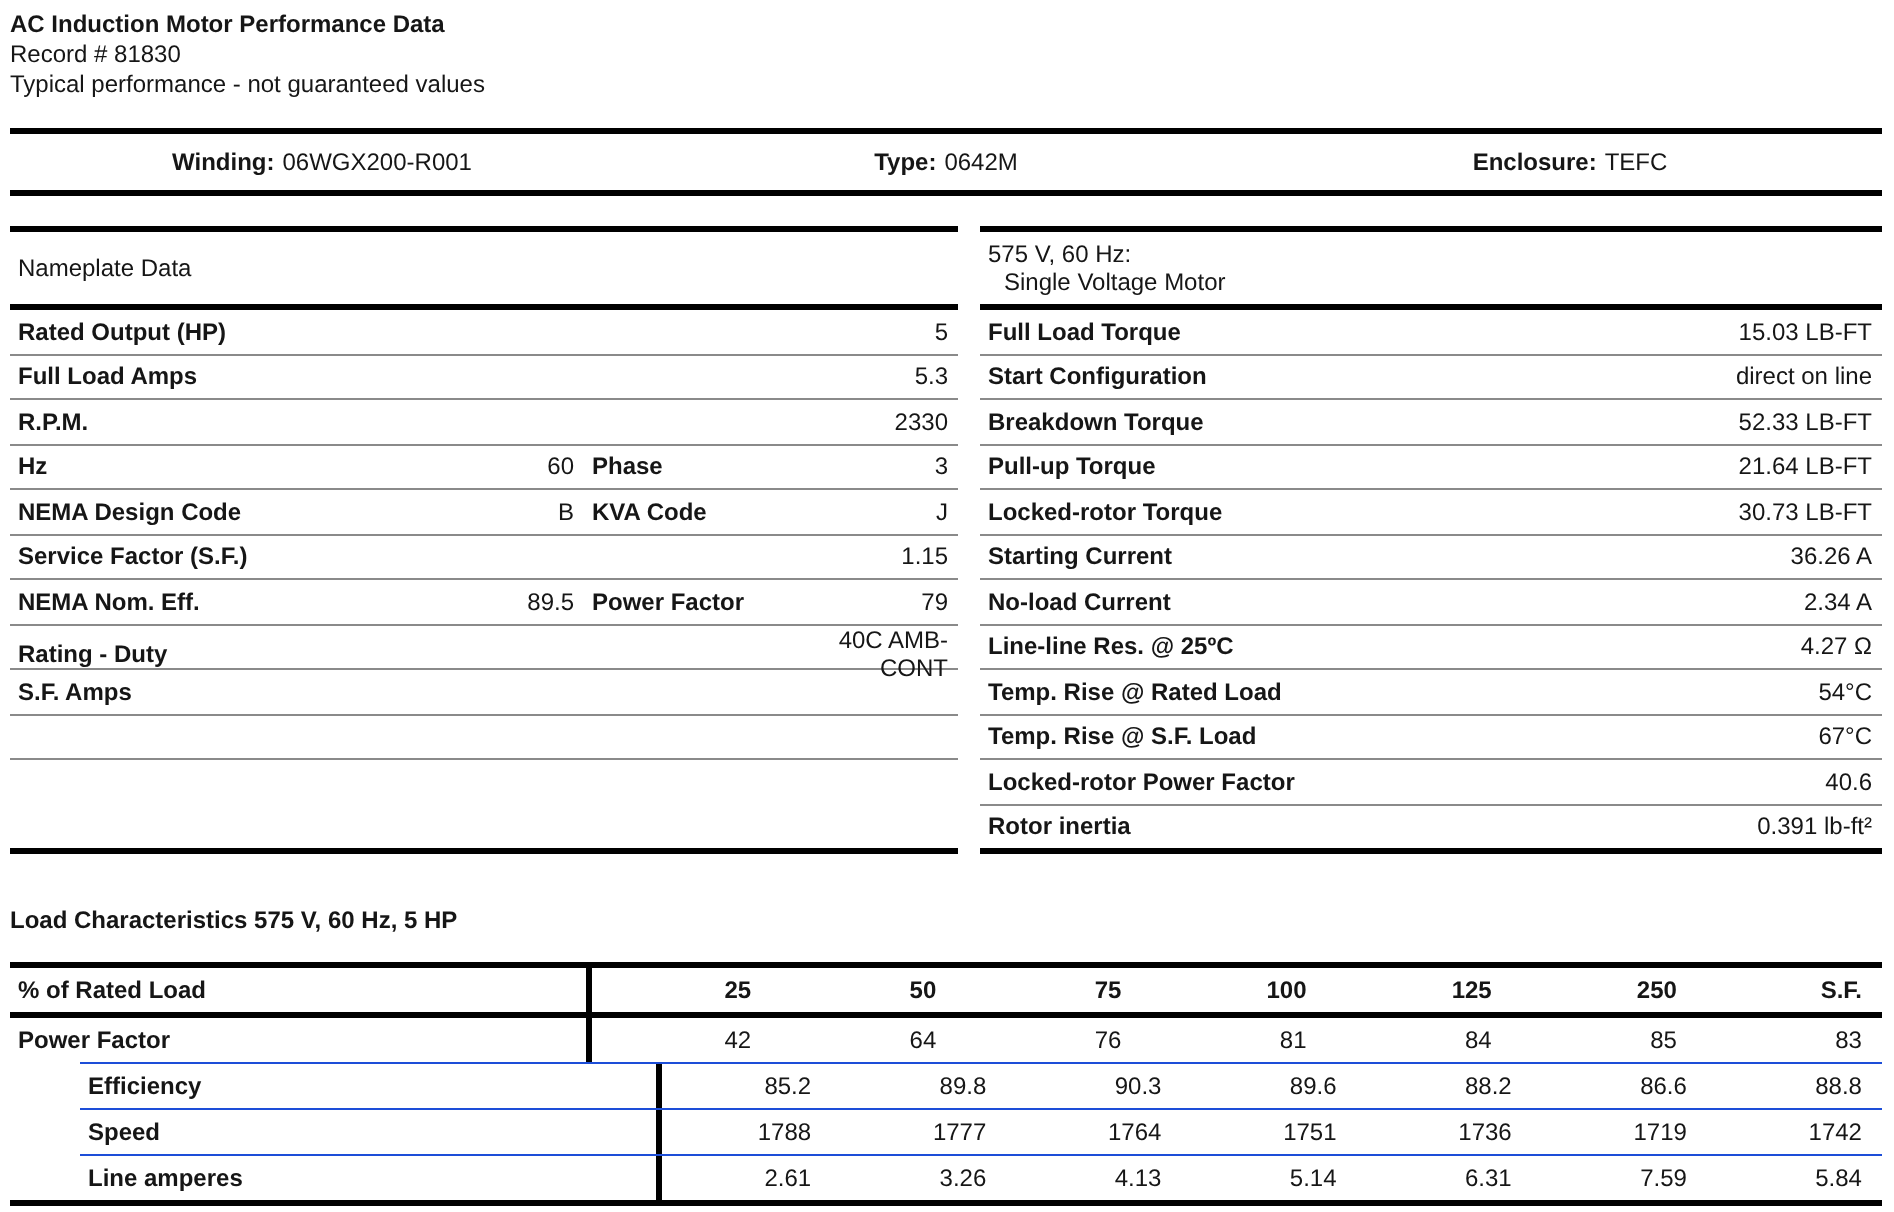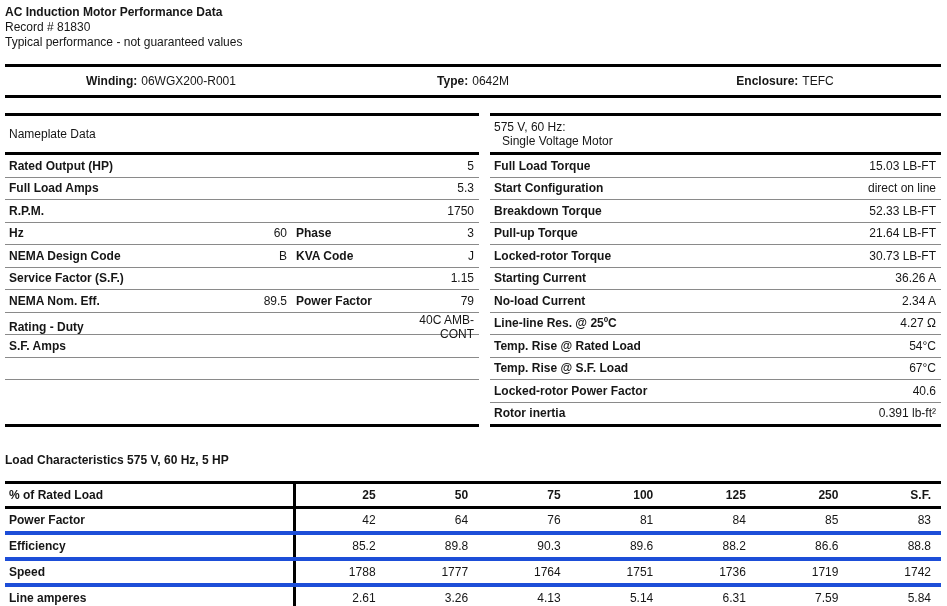--- a/index.html
+++ b/index.html
@@ -51,21 +51,21 @@
   .kv-row .v{text-align:right;}
 
   
   .load-title{margin-top:26px;font-weight:bold;line-height:15px;}
   .load-tbl{margin-top:13px;border-top:3px solid #000;border-bottom:3px solid #000;}
   .load-row{
     display:grid;grid-template-columns:288px repeat(7,1fr);
     align-items:stretch;
   }
   .load-row.hdr{border-bottom:3px solid #000;font-weight:bold;}
-  .load-row.data + .load-row.data{border-top:4px solid #1d4ed8;}
+  .load-row.data + .load-row.data{border-top:1px solid #1d4ed8;margin-left:35px;}
   .load-row > span{
     height:22px;display:flex;align-items:center;box-sizing:border-box;
   }
   .load-row .lbl{padding-left:4px;font-weight:bold;justify-content:flex-start;}
   .load-row .val{justify-content:flex-end;padding-right:10px;}
   .load-row .vline{border-left:3px solid #000;}
 </style>
 </head>
 <body>
 
@@ -107,21 +107,21 @@
       <div class="row np-row">
         <span class="c1">Full Load Amps</span>
         <span class="c2"></span>
         <span class="c3"></span>
         <span class="c4">5.3</span>
       </div>
       <div class="row np-row">
         <span class="c1">R.P.M.</span>
         <span class="c2"></span>
         <span class="c3"></span>
-        <span class="c4">1750</span>
+        <span class="c4">2330</span>
       </div>
       <div class="row np-row">
         <span class="c1">Hz</span>
         <span class="c2">60</span>
         <span class="c3">Phase</span>
         <span class="c4">3</span>
       </div>
       <div class="row np-row">
         <span class="c1">NEMA Design Code</span>
         <span class="c2">B</span>

